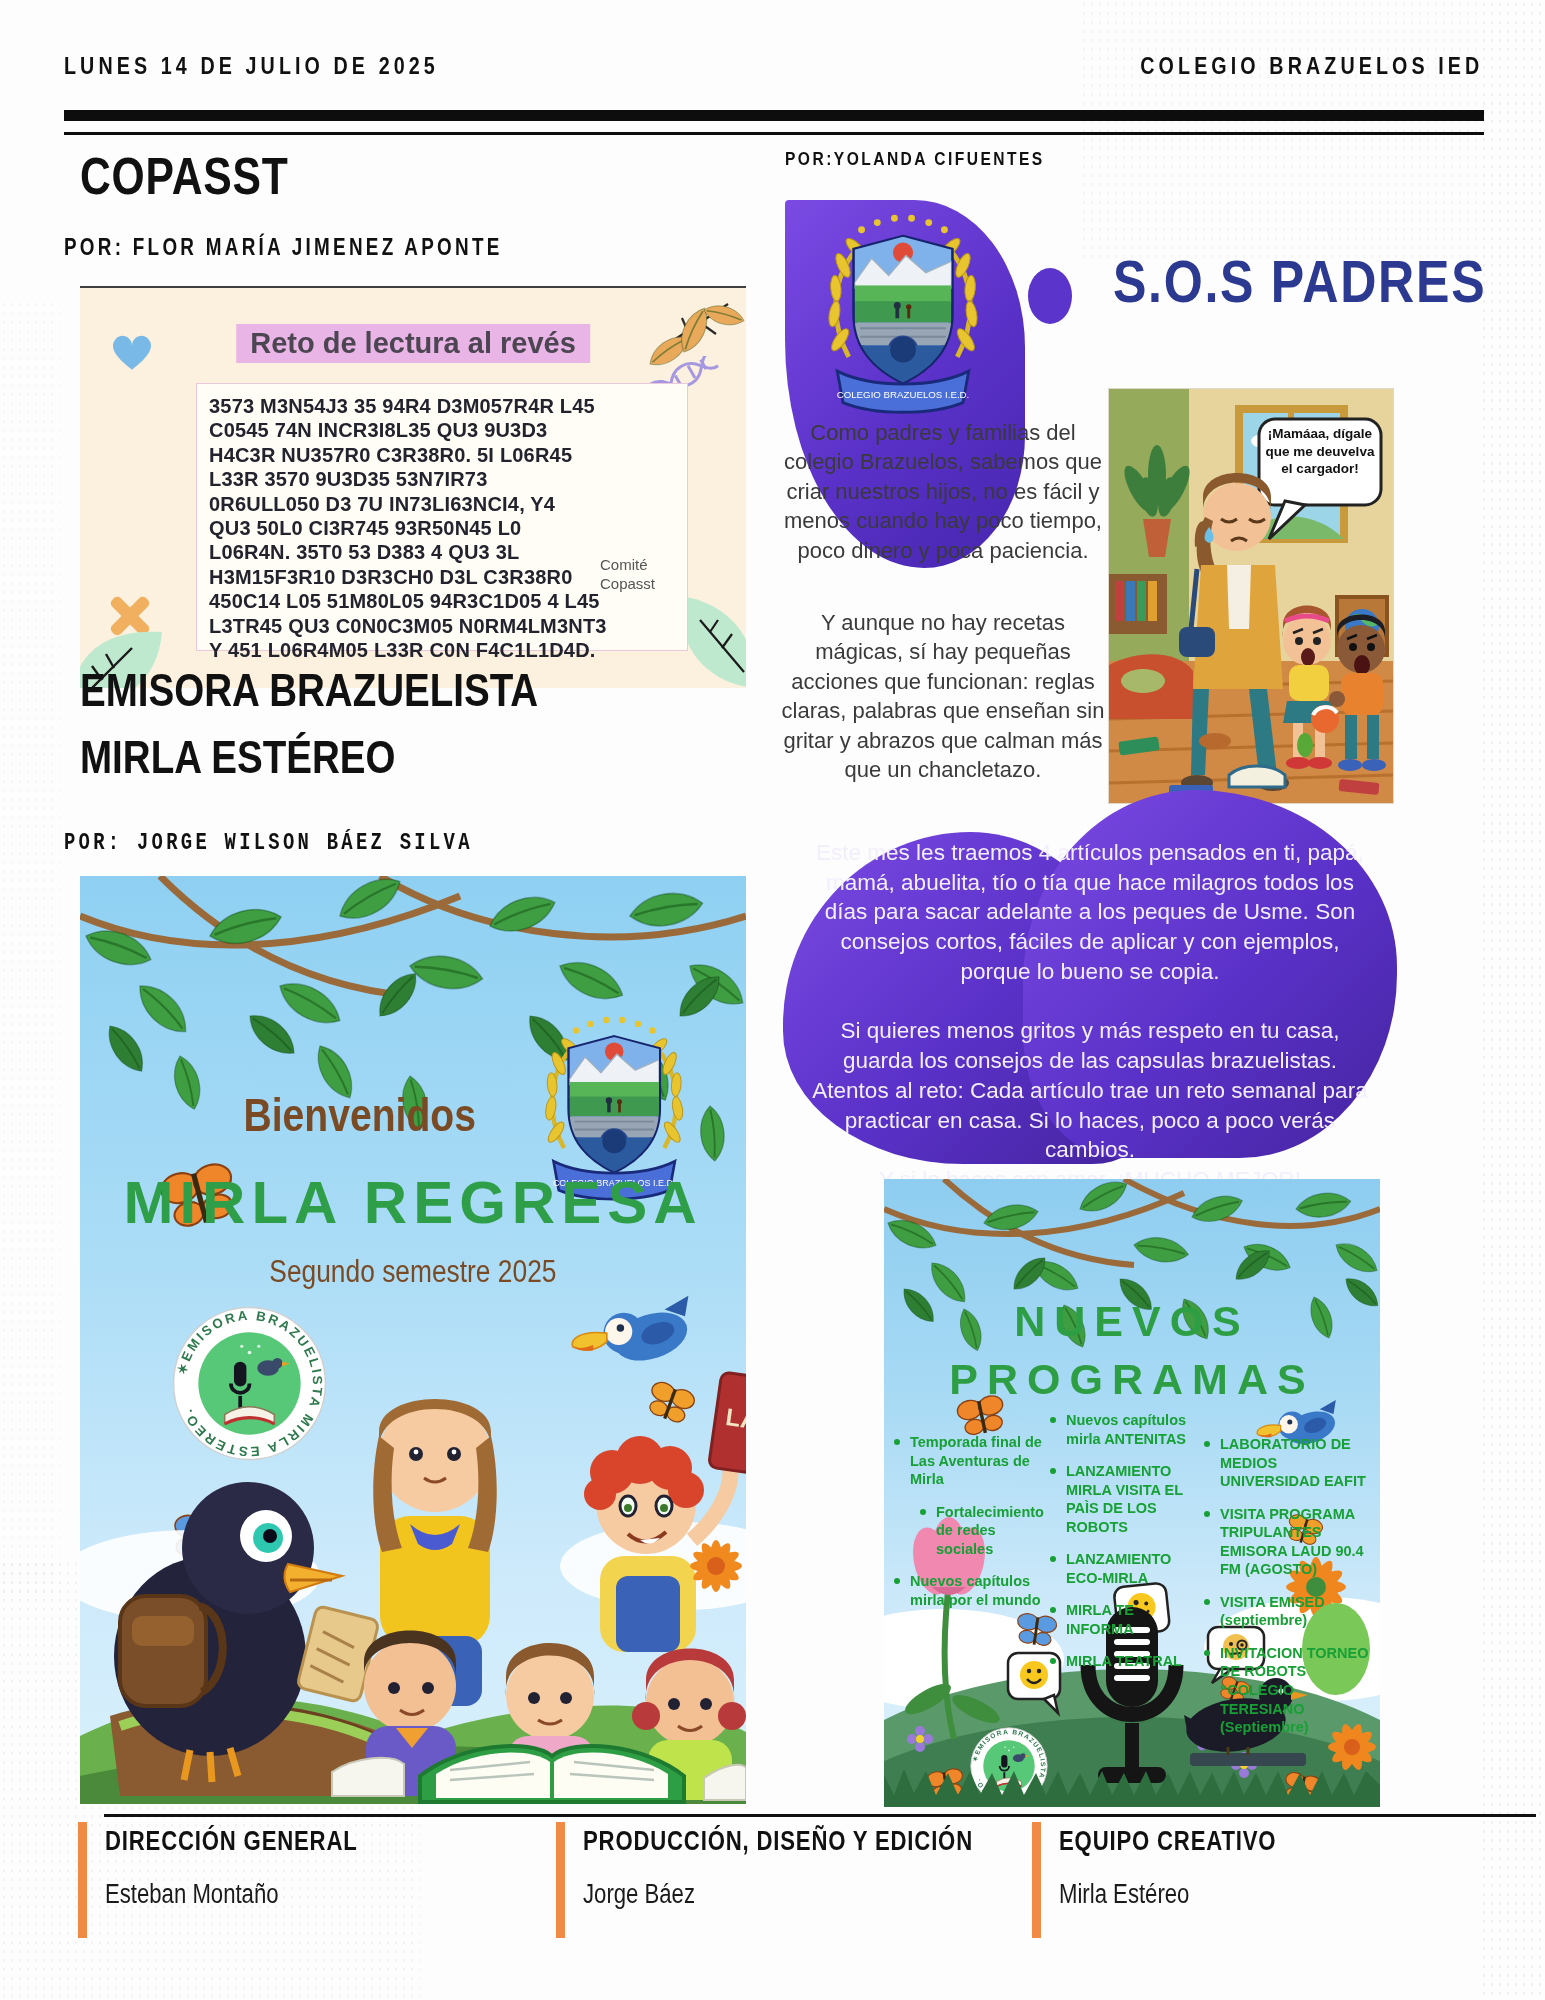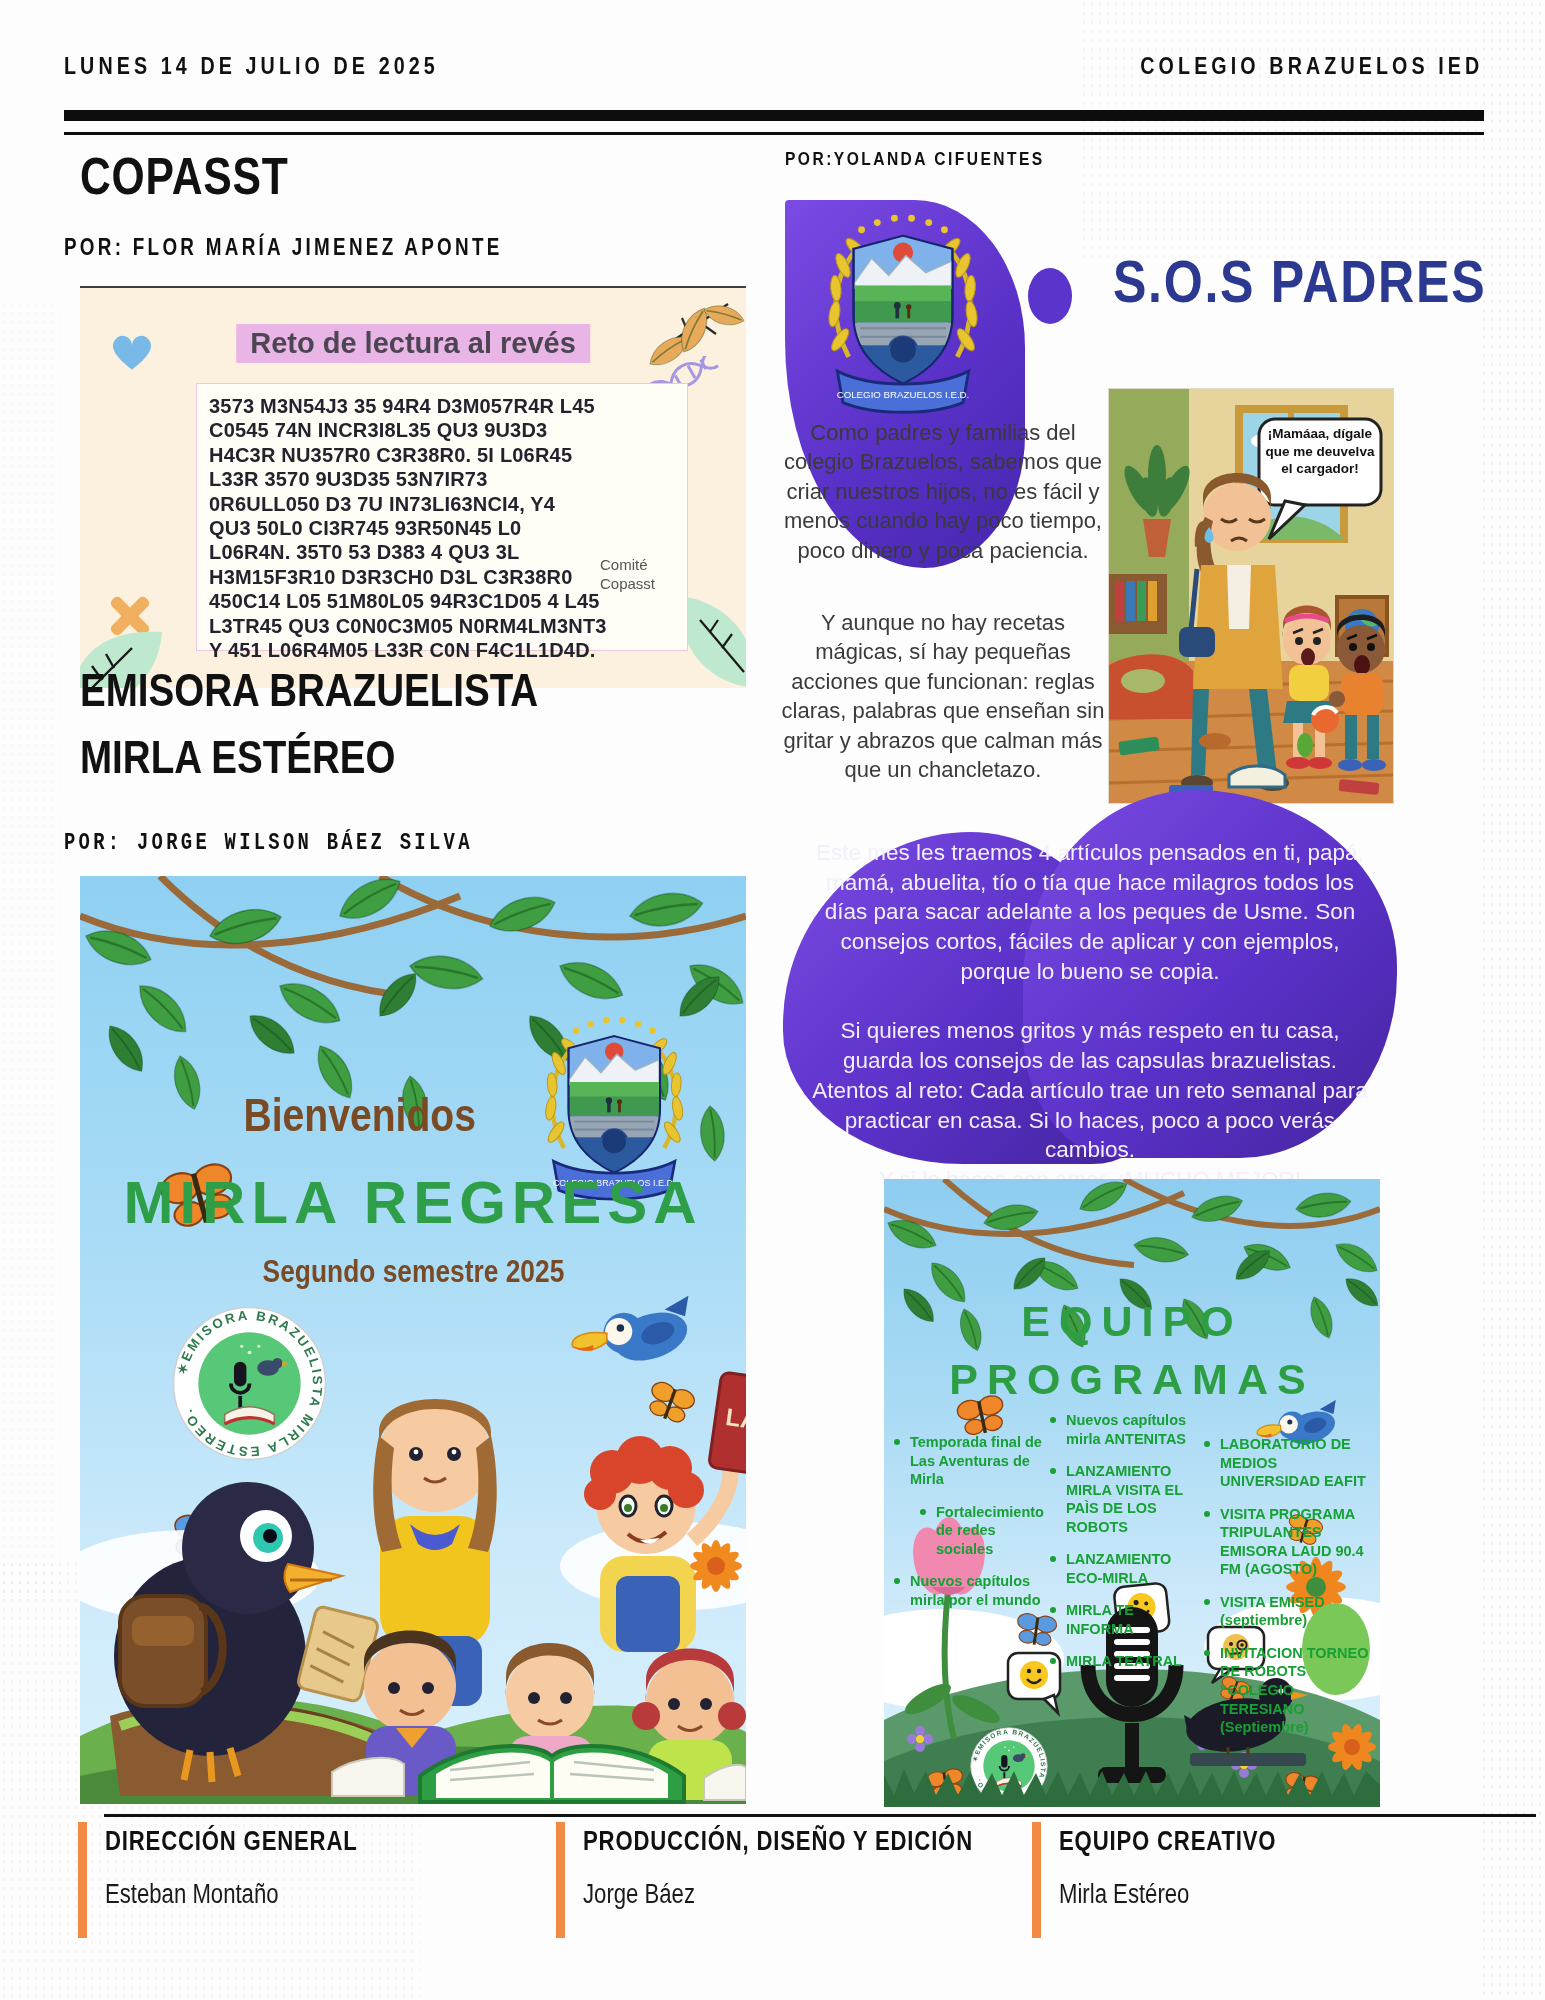--- a/index.html
+++ b/index.html
@@ -27,21 +27,21 @@
   .comite{position:absolute;right:56px;top:268px;width:90px;font-size:15px;color:#555;line-height:1.25;}
   .deco{position:absolute;}
 
   .emisora-title{position:absolute;left:80px;top:657px;width:580px;font-size:47px;font-weight:bold;line-height:1.42;letter-spacing:0;}
   .byline2{position:absolute;left:64px;top:830px;font-family:Liberation Mono, monospace;}
 
   
   .poster1{position:absolute;left:80px;top:876px;width:666px;height:928px;background:linear-gradient(180deg,#8fd0f2 0%,#aadcf6 40%,#cdeafb 75%,#d9f0fc 100%);overflow:hidden;}
   .p1-welcome{position:absolute;left:0px;top:212px;width:560px;text-align:center;font-size:46px;font-weight:bold;color:#7a4a24;}
   .p1-title{position:absolute;left:0px;top:292px;width:666px;text-align:center;font-size:60px;font-weight:bold;color:#2f9e49;letter-spacing:6px;}
-  .p1-sub{position:absolute;left:0px;top:378px;width:666px;text-align:center;font-size:31px;font-weight:bold;color:#7a4a24;}
+  .p1-sub{position:absolute;left:0px;top:378px;width:666px;text-align:center;font-size:31px;font-weight:normal;color:#7a4a24;}
   .posterart{position:absolute;left:0;top:0;}
 
   
   .byline3{position:absolute;left:785px;top:148px;font-size:19px;font-weight:bold;letter-spacing:3px;}
   .sos-blob1{position:absolute;left:785px;top:200px;width:240px;height:368px;background:linear-gradient(135deg,#7b4be4 0%,#5a31c8 55%,#4526ad 100%);border-radius:4px 46% 42% 58% / 4px 40% 36% 62%;}
   .sos-dot{position:absolute;left:1028px;top:268px;width:44px;height:56px;background:#5b35cb;border-radius:50%;}
   .sos-title{position:absolute;left:1080px;top:248px;font-size:59px;font-weight:bold;color:#2b3990;letter-spacing:2px;white-space:nowrap;}
   .sos-p{position:absolute;width:330px;text-align:center;font-size:22px;line-height:1.34;color:#3a3a3a;}
   .sos-p1{left:778px;top:418px;}
   .sos-p2{left:778px;top:608px;}
@@ -760,21 +760,21 @@
         <circle cx="397" cy="512" r="2.6" fill="#e8e8e8"></circle>
         <polygon points="407,512 424,516 407,521" fill="#e8981e"></polygon>
         <line x1="344" y1="568" x2="344" y2="576" stroke="#4a3a1a" stroke-width="3"></line>
           <line x1="364" y1="568" x2="364" y2="576" stroke="#4a3a1a" stroke-width="3"></line>
       </g>
 
       <g fill="#2e6e3e">
           <path d="M0,628 L0,596 L10,616 L20,590 L30,614 L42,592 L52,616 L64,594 L74,616 L86,592 L96,616 L108,594 L118,616 L130,592 L140,616 L152,594 L162,616 L174,592 L184,616 L196,594 L206,616 L218,592 L228,616 L240,594 L250,616 L262,592 L272,616 L284,594 L294,616 L306,592 L316,616 L328,594 L338,616 L350,592 L360,616 L372,594 L382,616 L394,592 L404,616 L416,594 L426,616 L438,592 L448,616 L460,594 L470,616 L482,592 L496,606 L496,628 Z"></path>
         </g>
     </svg>
-    <div class="p2-title p2-t1">EQUIPO</div>
+    <div class="p2-title p2-t1">NUEVOS</div>
     <div class="p2-title p2-t2">PROGRAMAS</div>
     <div class="p2-cols">
       <ul class="p2-col col1">
         <li>Temporada final de Las Aventuras de Mirla</li>
         <li>Fortalecimiento de redes sociales</li>
         <li>Nuevos capítulos mirla por el mundo</li>
       </ul>
       <ul class="p2-col col2">
         <li>Nuevos capítulos mirla ANTENITAS</li>
         <li>LANZAMIENTO MIRLA VISITA EL PAÌS DE LOS ROBOTS</li>

